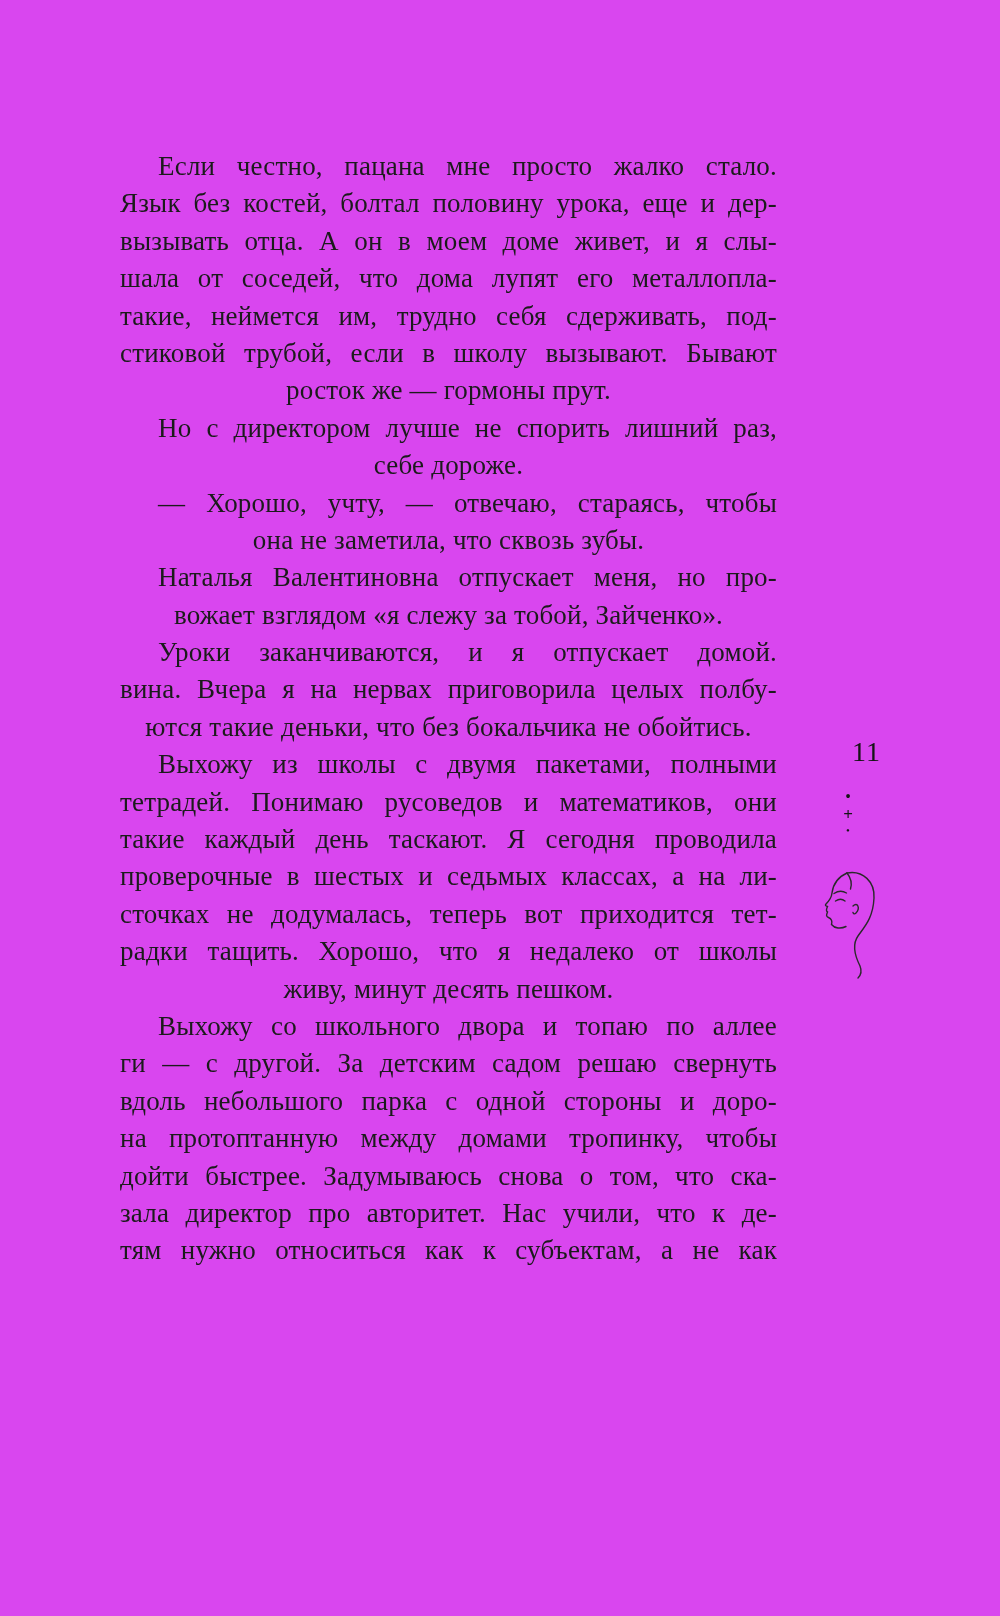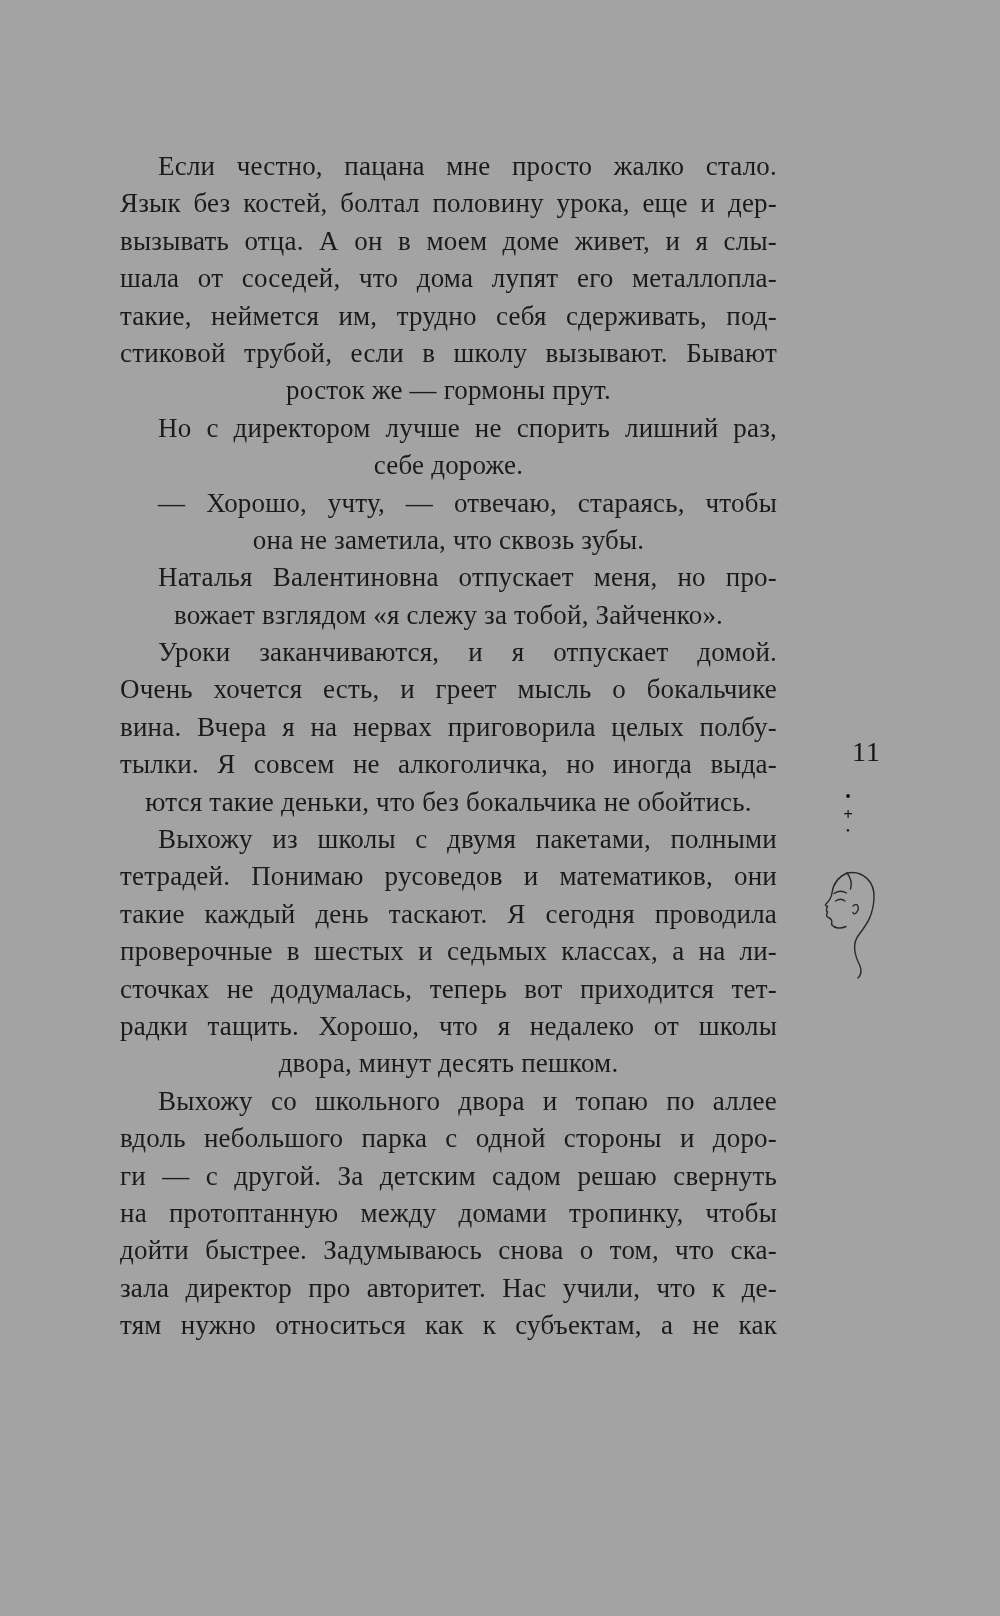--- a/index.html
+++ b/index.html
@@ -11,21 +11,21 @@
     width: 1000px;
     height: 1616px;
     position: relative;
     overflow: hidden;
     font-family: "Liberation Serif", serif;
     color: #1b1b1b;
   }
   .page {
     position: absolute;
     inset: 0;
-    background: #a3a3a3;
+    background: #d946ef;
   }
   .text-block {
     position: absolute;
     left: 120px;
     top: 148px;
     width: 657px;
     font-size: 27px;
     letter-spacing: 0.2px;
   }
   .paragraph { margin: 0; }
@@ -106,38 +106,36 @@
       <div class="paragraph">
         <div class="line jline indent">— Хорошо, учту, — отвечаю, стараясь, чтобы</div>
         <div class="line">она не заметила, что сквозь зубы.</div>
       </div>
       <div class="paragraph">
         <div class="line jline indent">Наталья Валентиновна отпускает меня, но про-</div>
         <div class="line">вожает взглядом «я слежу за тобой, Зайченко».</div>
       </div>
       <div class="paragraph">
         <div class="line jline indent">Уроки заканчиваются, и я отпускает домой.</div>
-        <div class="line jline">Очень хочется есть, и греет мысль о бокальчике</div>
         <div class="line jline">вина. Вчера я на нервах приговорила целых полбу-</div>
-        <div class="line jline">тылки. Я совсем не алкоголичка, но иногда выда-</div>
         <div class="line">ются такие деньки, что без бокальчика не обойтись.</div>
       </div>
       <div class="paragraph">
         <div class="line jline indent">Выхожу из школы с двумя пакетами, полными</div>
         <div class="line jline">тетрадей. Понимаю русоведов и математиков, они</div>
         <div class="line jline">такие каждый день таскают. Я сегодня проводила</div>
         <div class="line jline">проверочные в шестых и седьмых классах, а на ли-</div>
         <div class="line jline">сточках не додумалась, теперь вот приходится тет-</div>
         <div class="line jline">радки тащить. Хорошо, что я недалеко от школы</div>
-        <div class="line">двора, минут десять пешком.</div>
+        <div class="line">живу, минут десять пешком.</div>
       </div>
       <div class="paragraph">
         <div class="line jline indent">Выхожу со школьного двора и топаю по аллее</div>
+        <div class="line jline">ги — с другой. За детским садом решаю свернуть</div>
         <div class="line jline">вдоль небольшого парка с одной стороны и доро-</div>
-        <div class="line jline">ги — с другой. За детским садом решаю свернуть</div>
         <div class="line jline">на протоптанную между домами тропинку, чтобы</div>
         <div class="line jline">дойти быстрее. Задумываюсь снова о том, что ска-</div>
         <div class="line jline">зала директор про авторитет. Нас учили, что к де-</div>
         <div class="line jline">тям нужно относиться как к субъектам, а не как</div>
       </div>
     </div>
 
   <div class="page-number">11</div>
 
   <div class="ornament">

